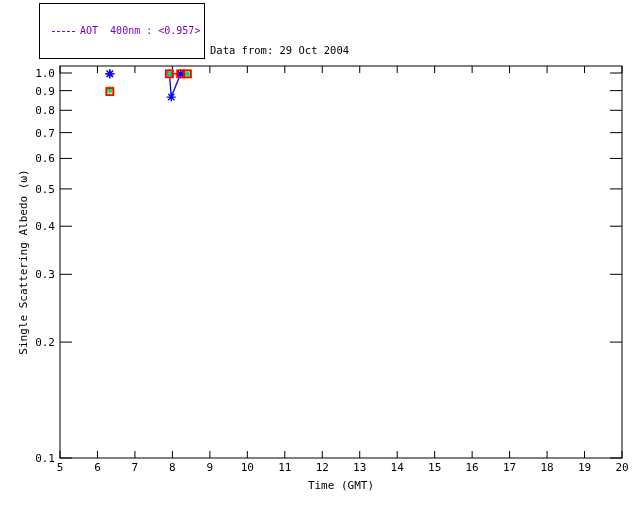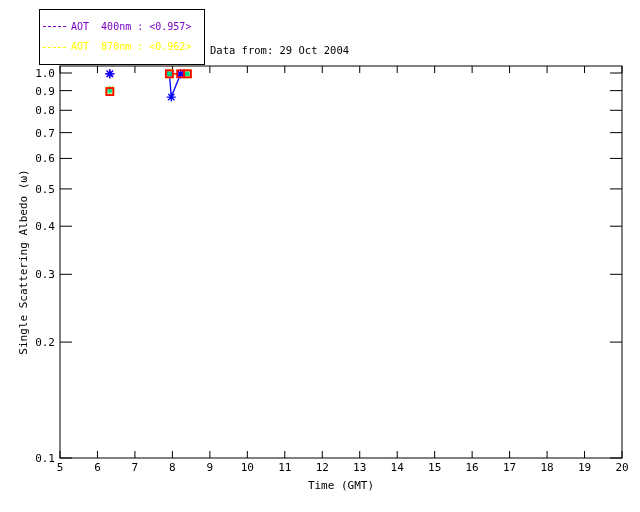--- a/index.html
+++ b/index.html
@@ -6,25 +6,25 @@
   #screen{
     position:relative;
     width:640px;height:512px;
     background:#ffffff;
     font-family:"DejaVu Sans Mono", monospace;
     overflow:hidden;
   }
   #plot-svg{position:absolute;left:0;top:0;}
   
   #legend{
-    position:absolute;left:39px;top:9px;width:166px;height:56px;
+    position:absolute;left:39px;top:3px;width:166px;height:56px;
     border:1px solid #000;background:#fff;
     box-sizing:border-box;
     display:flex;flex-direction:column;justify-content:space-evenly;
-    padding:1px 3px;
+    padding:1px 12px;
   }
   .legend-row{display:flex;align-items:center;height:10px;}
   .legend-dash{width:23px;height:0;border-top:1px dashed;margin-right:5px;flex:none;}
   .legend-label{font-size:10px;line-height:10px;white-space:pre;}
   
   #header{
     position:absolute;left:210px;top:5px;color:#000;
     font-size:10.5px;line-height:18px;white-space:pre;
   }
 </style>
@@ -139,23 +139,19 @@
       <rect x="165.90266666666668" y="70.33811391289571" width="7" height="7" fill="none" stroke="#ff0000" stroke-width="1.8"></rect>
       <rect x="177.14266666666668" y="70.33811391289571" width="7" height="7" fill="none" stroke="#ff0000" stroke-width="1.8"></rect>
       <rect x="183.88666666666668" y="70.33811391289571" width="7" height="7" fill="none" stroke="#ff0000" stroke-width="1.8"></rect>
     </svg>
 
   <div id="legend">
       <div class="legend-row">
         <span class="legend-dash" style="border-top-color: rgb(125, 0, 200);"></span>
         <span class="legend-label" style="color: rgb(125, 0, 200);">AOT  400nm : &lt;0.957&gt;</span>
       </div>
-      <div class="legend-row">
-        <span class="legend-dash" style="border-top-color: rgb(255, 255, 0);"></span>
-        <span class="legend-label" style="color: rgb(255, 255, 0);">AOT  870nm : &lt;0.962&gt;</span>
-      </div>
     </div>
 
   <div id="header">
     <div>Data from: 29 Oct 2004</div>
   </div>
 
 </div>
 
 </body></html>

